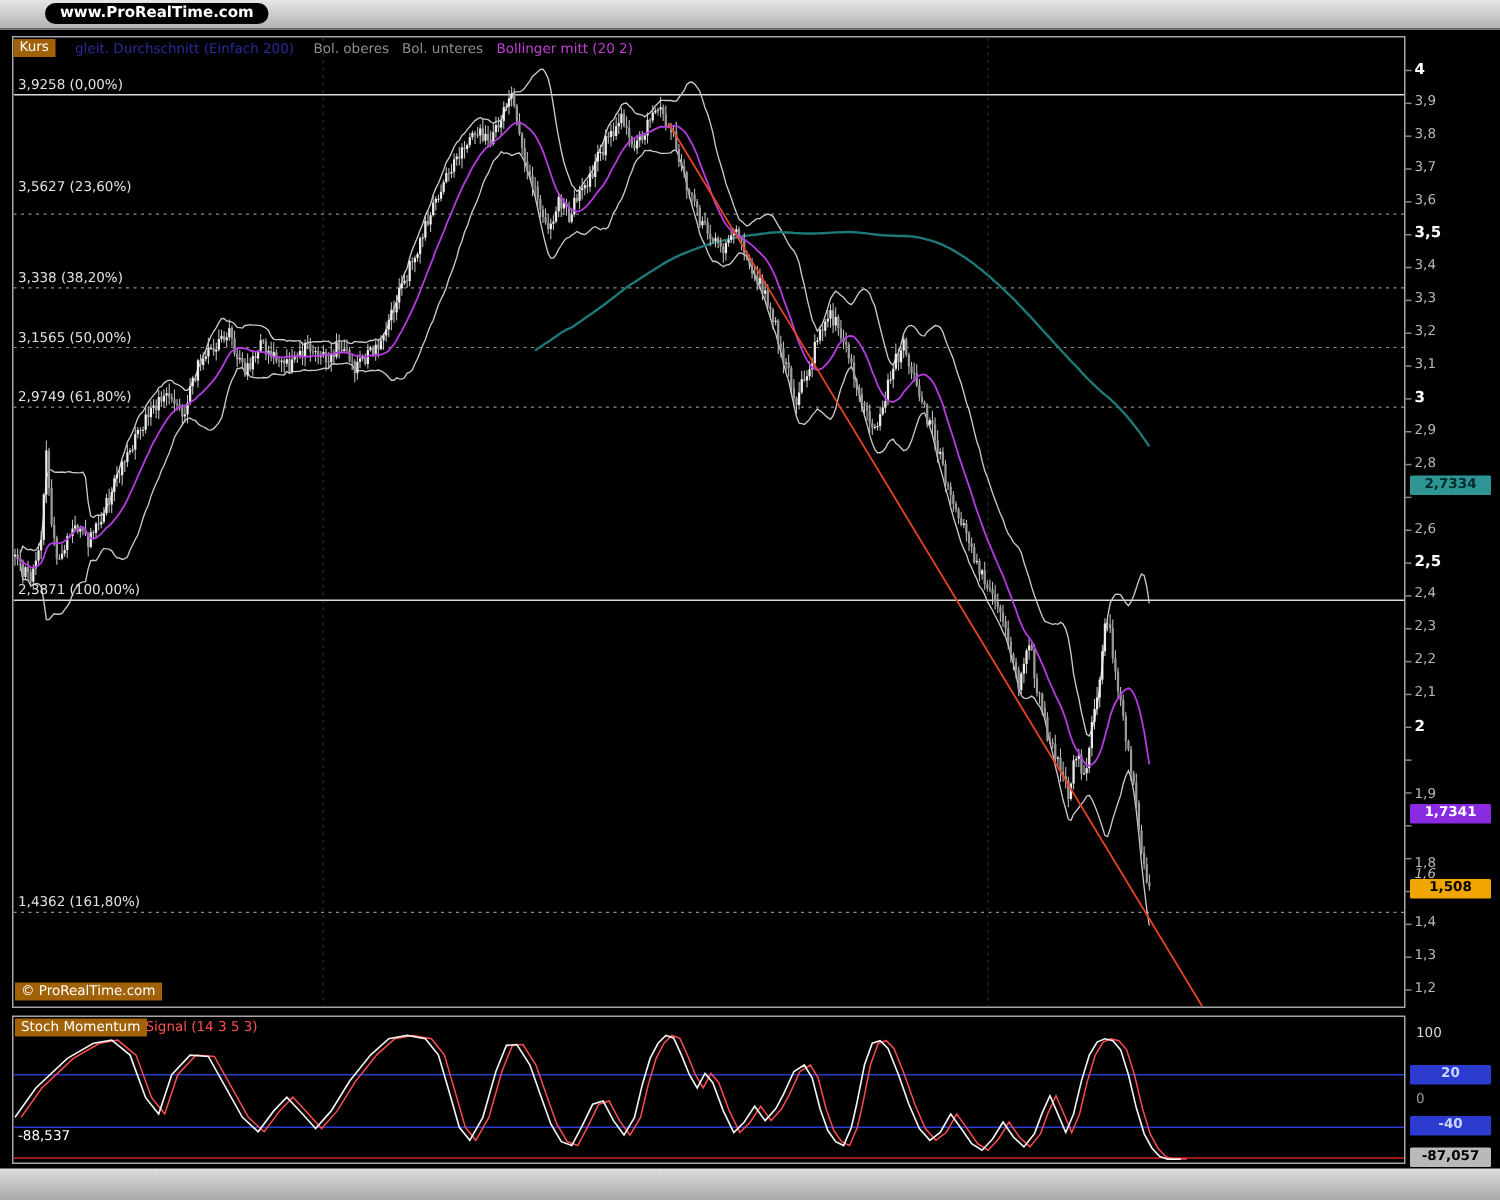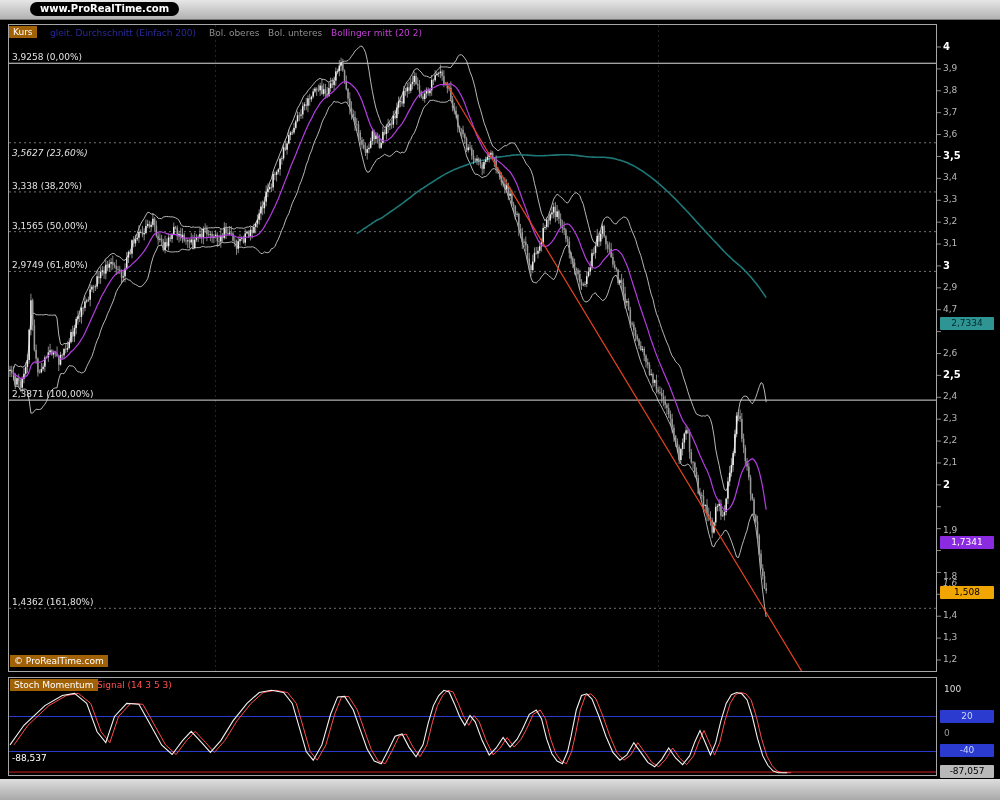--- a/index.html
+++ b/index.html
@@ -20,21 +20,21 @@
     background:linear-gradient(#dedede,#a9a9a9);z-index:4}
   #chart-svg{position:absolute;left:0;top:0;z-index:2;pointer-events:none}
   #overlay{position:absolute;left:0;top:0;width:1000px;height:800px;z-index:3;pointer-events:none}
   .box-label{background:#a16207;color:#fff;font-size:9px;padding:1px 4px;display:inline-block;
     white-space:nowrap}
   .legend-item{position:absolute;top:28px;font-size:9px;white-space:nowrap}
   .fiblabel{position:absolute;font-size:9px;color:#e2e2e2;white-space:nowrap}
   .ytick{position:absolute;left:943px;width:44px;font-size:9px;color:#b8b8b8;line-height:11px}
   .ytick.strong{color:#fff;font-weight:bold;font-size:10px}
   .ptag{position:absolute;left:940px;width:54px;height:13px;line-height:13px;text-align:center;
-    font-size:9px;font-weight:normal;border-radius:1px}
+    font-size:9px;font-weight:bold;border-radius:1px}
   .ptag.teal{background:#2e9494;color:#002b2b}
   .ptag.purple{background:#8a2be2;color:#fff}
   .ptag.orange{background:#f0a500;color:#000}
   .ptag.blue{background:#2b3bd0;color:#cdd6ff}
   .ptag.gray{background:#b9b9b9;color:#000}
   .stoch-axis-label{position:absolute;left:944px;font-size:9px;line-height:11px}
   .mlabel{position:absolute;top:784px;font-size:9px;color:#000;transform:translateX(-50%);
     white-space:nowrap}
   .mlabel.bold{font-weight:bold;font-size:10px}
   .mtick{position:absolute;top:779px;width:1px;height:4px;background:#333}
@@ -996,40 +996,40 @@
   <span class="legend-item" style="left:209px;color:#8f8f8f">Bol. oberes</span>
   <span class="legend-item" style="left:268px;color:#8f8f8f">Bol. unteres</span>
   <span class="legend-item" style="left:331px;color:#c33fd6">Bollinger mitt (20 2)</span>
 
   <span id="copyright-box" class="box-label">© ProRealTime.com</span>
 
   <span id="stoch-title" class="box-label">Stoch Momentum</span>
   <span id="stoch-signal-label">Signal (14 3 5 3)</span>
   <span id="stoch-current">-88,537</span>
 <span class="fiblabel" style="left: 12px; top: 52.2446px;">3,9258 (0,00%)</span>
-    <span class="fiblabel" style="left: 12px; top: 148px; font-style: italic;">3,5627 (23,60%)</span>
+    <span class="fiblabel" style="left: 12px; top: 120px;">3,5627 (23,60%)</span>
     <span class="fiblabel" style="left: 12px; top: 180.932px;">3,338 (38,20%)</span>
     <span class="fiblabel" style="left: 12px; top: 220.667px;">3,1565 (50,00%)</span>
     <span class="fiblabel" style="left: 12px; top: 260.425px; text-align: right;">2,9749 (61,80%)</span>
     <span class="fiblabel" style="left: 12px; top: 389.112px;">2,3871 (100,00%)</span>
     <span class="fiblabel" style="left: 12px; top: 597.293px;">1,4362 (161,80%)</span>
     <span class="ytick" style="top: 654.004px;">1,2</span>
     <span class="ytick" style="top: 632.111px;">1,3</span>
     <span class="ytick" style="top: 610.218px;">1,4</span>
     <span class="ytick" style="top: 578px; font-style: italic;">1,6</span>
     <span class="ytick" style="top: 522.646px; margin-top: 48px;">1,8</span>
     <span class="ytick" style="top: 500.753px; margin-top: 24px;">1,9</span>
     <span class="ytick strong" style="top: 478.86px;">2</span>
     <span class="ytick" style="top: 456.967px;">2,1</span>
     <span class="ytick" style="top: 435.074px;">2,2</span>
     <span class="ytick" style="top: 413.181px;">2,3</span>
     <span class="ytick" style="top: 391.288px;">2,4</span>
     <span class="ytick strong" style="top: 369.395px;">2,5</span>
     <span class="ytick" style="top: 347.502px;">2,6</span>
-    <span class="ytick" style="top: 303.716px;">4,7</span>
+    <span class="ytick" style="top: 303.716px;">2,8</span>
     <span class="ytick" style="top: 281.823px;">2,9</span>
     <span class="ytick strong" style="top: 259.93px;">3</span>
     <span class="ytick" style="top: 238.037px;">3,1</span>
     <span class="ytick" style="top: 216.144px;">3,2</span>
     <span class="ytick" style="top: 194.251px;">3,3</span>
     <span class="ytick" style="top: 172.358px;">3,4</span>
     <span class="ytick strong" style="top: 150.465px;">3,5</span>
     <span class="ytick" style="top: 128.572px;">3,6</span>
     <span class="ytick" style="top: 106.679px;">3,7</span>
     <span class="ytick" style="top: 84.786px;">3,8</span>

